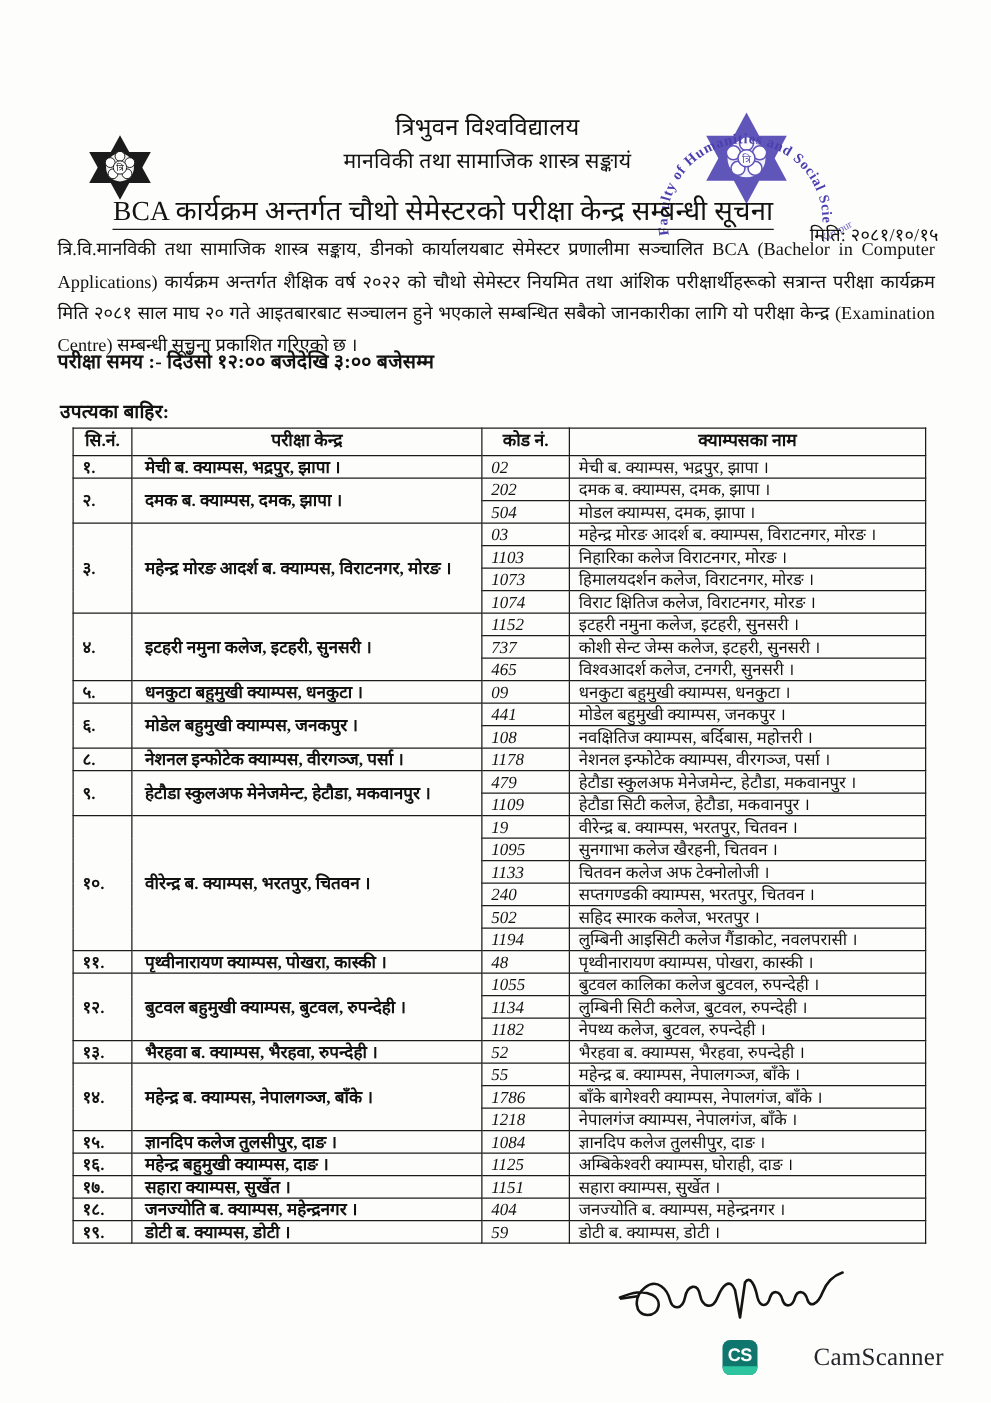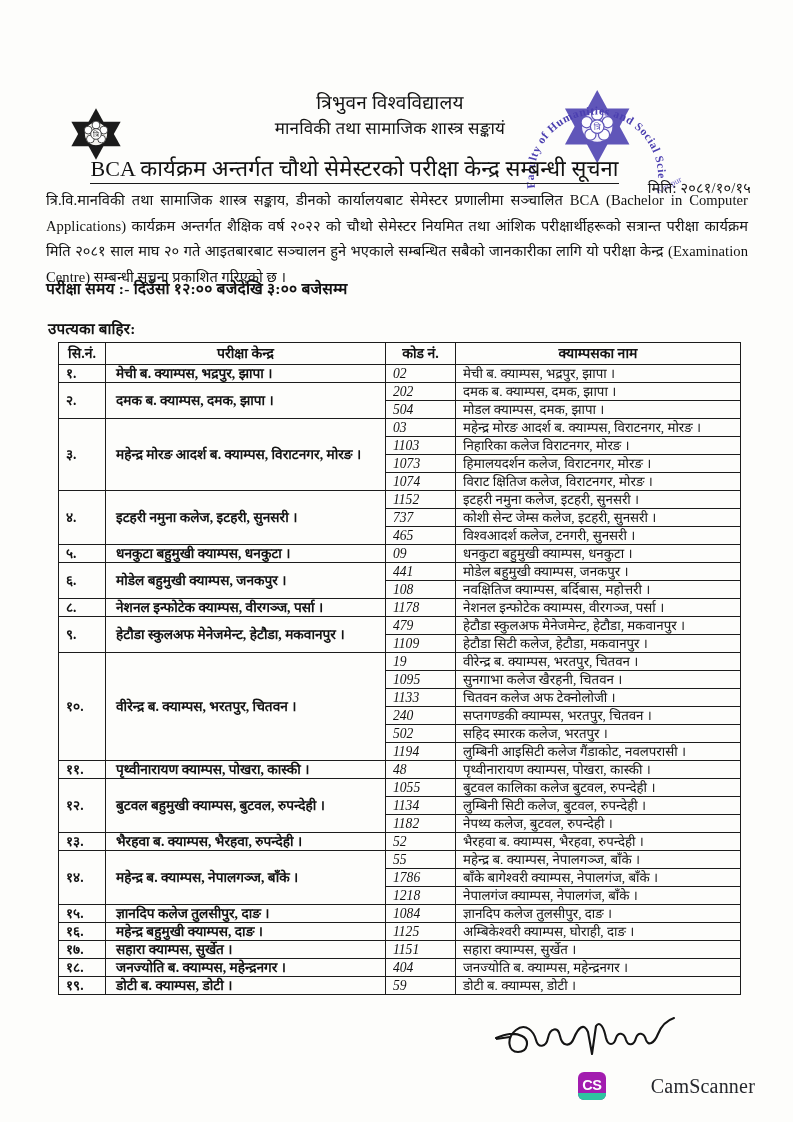--- a/index.html
+++ b/index.html
@@ -181,21 +181,21 @@
   .camscanner {
     position: absolute;
     right: 38px; bottom: 22px;
     display: flex;
     align-items: center;
     gap: 9px;
   }
   .cs-badge {
     width: 28px; height: 28px;
     border-radius: 6px;
-    background: #a21caf;
+    background: #0f766e;
     position: relative;
     overflow: hidden;
     display: flex;
     align-items: center;
     justify-content: center;
   }
   .cs-badge::after {
     content: "";
     position: absolute;
     left: 0; right: 0; bottom: 0;

